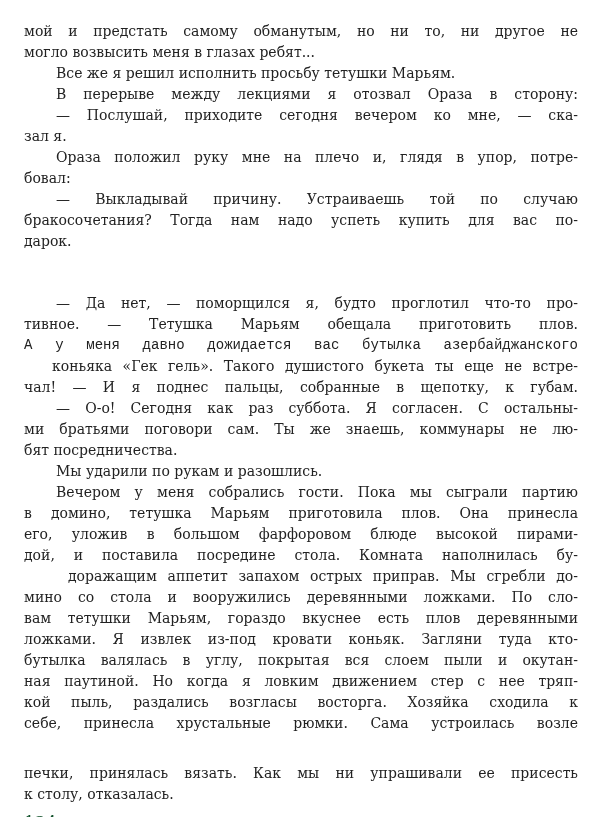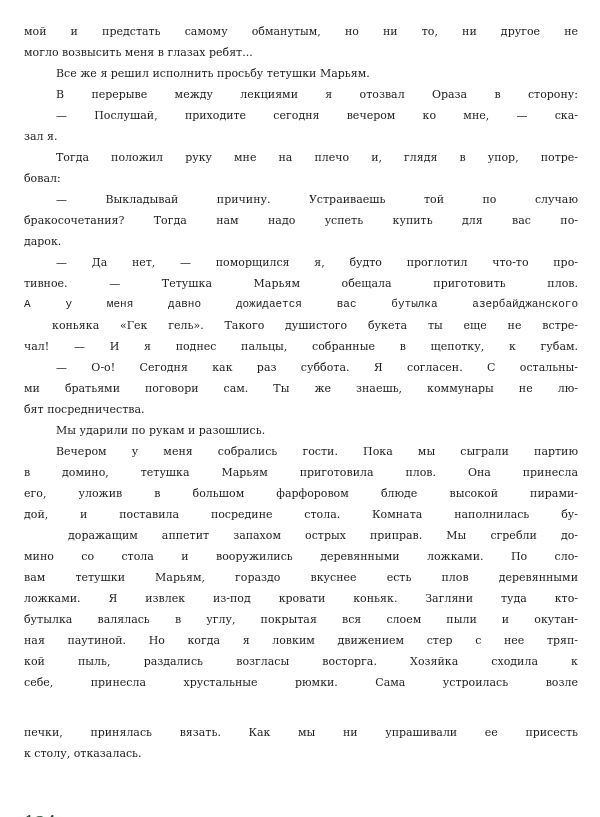--- a/index.html
+++ b/index.html
@@ -12,21 +12,21 @@
       height: 817px;
       position: relative;
       overflow: hidden;
     }
     .page {
       position: absolute;
       left: 24px;
       top: 21px;
       width: 554px;
       font-family: "DejaVu Serif", "Liberation Serif", serif;
-      font-size: 11px;
+      font-size: 14px;
       line-height: 24.65px;
       color: #222222;
       letter-spacing: 0;
     }
     .line {
       display: block;
       height: 24.65px;
       white-space: nowrap;
       text-align: justify;
       text-align-last: justify;
@@ -47,26 +47,26 @@
 </head>
 <body>
 
 <div class="page" id="page-text" style="line-height: 21.0294px;">
     <div class="line" style="height: 21.0294px; white-space: nowrap;">мой и предстать самому обманутым, но ни то, ни другое не</div>
     <div class="line last" style="height: 21.0294px; white-space: nowrap;">могло возвысить меня в глазах ребят...</div>
     <div class="line indent last" style="height: 21.0294px; white-space: nowrap;">Все же я решил исполнить просьбу тетушки Марьям.</div>
     <div class="line indent" style="height: 21.0294px; white-space: nowrap;">В перерыве между лекциями я отозвал Ораза в сторону:</div>
     <div class="line indent" style="height: 21.0294px; white-space: nowrap;">— Послушай, приходите сегодня вечером ко мне, — ска-</div>
     <div class="line last" style="height: 21.0294px; white-space: nowrap;">зал я.</div>
-    <div class="line indent" style="height: 21.0294px; white-space: nowrap;">Тогда положил руку мне на плечо и, глядя в упор, потре-</div>
+    <div class="line indent" style="height: 21.0294px; white-space: nowrap;">Ораза положил руку мне на плечо и, глядя в упор, потре-</div>
     <div class="line last" style="height: 21.0294px; white-space: nowrap;">бовал:</div>
     <div class="line indent" style="height: 21.0294px; white-space: nowrap;">— Выкладывай причину. Устраиваешь той по случаю</div>
     <div class="line" style="height: 21.0294px; white-space: nowrap;">бракосочетания? Тогда нам надо успеть купить для вас по-</div>
     <div class="line last" style="height: 21.0294px; white-space: nowrap;">дарок.</div>
-    <div class="line indent" style="height: 21.0294px; white-space: nowrap;">— Да нет, — поморщился я, будто проглотил что-то про-</div>
+    <div class="line indent" style="height: 21.0294px; white-space: nowrap; margin-top: 41px;">— Да нет, — поморщился я, будто проглотил что-то про-</div>
     <div class="line" style="height: 21.0294px; white-space: nowrap;">тивное. — Тетушка Марьям обещала приготовить плов.</div>
     <div class="line" style="height: 21.0294px; white-space: nowrap; font-family: Liberation Mono, monospace;">А у меня давно дожидается вас бутылка азербайджанского</div>
     <div class="line" style="height: 21.0294px; white-space: nowrap; margin-left: 28px;">коньяка «Гек гель». Такого душистого букета ты еще не встре-</div>
     <div class="line" style="height: 21.0294px; white-space: nowrap;">чал! — И я поднес пальцы, собранные в щепотку, к губам.</div>
     <div class="line indent" style="height: 21.0294px; white-space: nowrap;">— О-о! Сегодня как раз суббота. Я согласен. С остальны-</div>
     <div class="line" style="height: 21.0294px; white-space: nowrap;">ми братьями поговори сам. Ты же знаешь, коммунары не лю-</div>
     <div class="line last" style="height: 21.0294px; white-space: nowrap;">бят посредничества.</div>
     <div class="line indent last" style="height: 21.0294px; white-space: nowrap;">Мы ударили по рукам и разошлись.</div>
     <div class="line indent" style="height: 21.0294px; white-space: nowrap;">Вечером у меня собрались гости. Пока мы сыграли партию</div>
     <div class="line" style="height: 21.0294px; white-space: nowrap;">в домино, тетушка Марьям приготовила плов. Она принесла</div>

